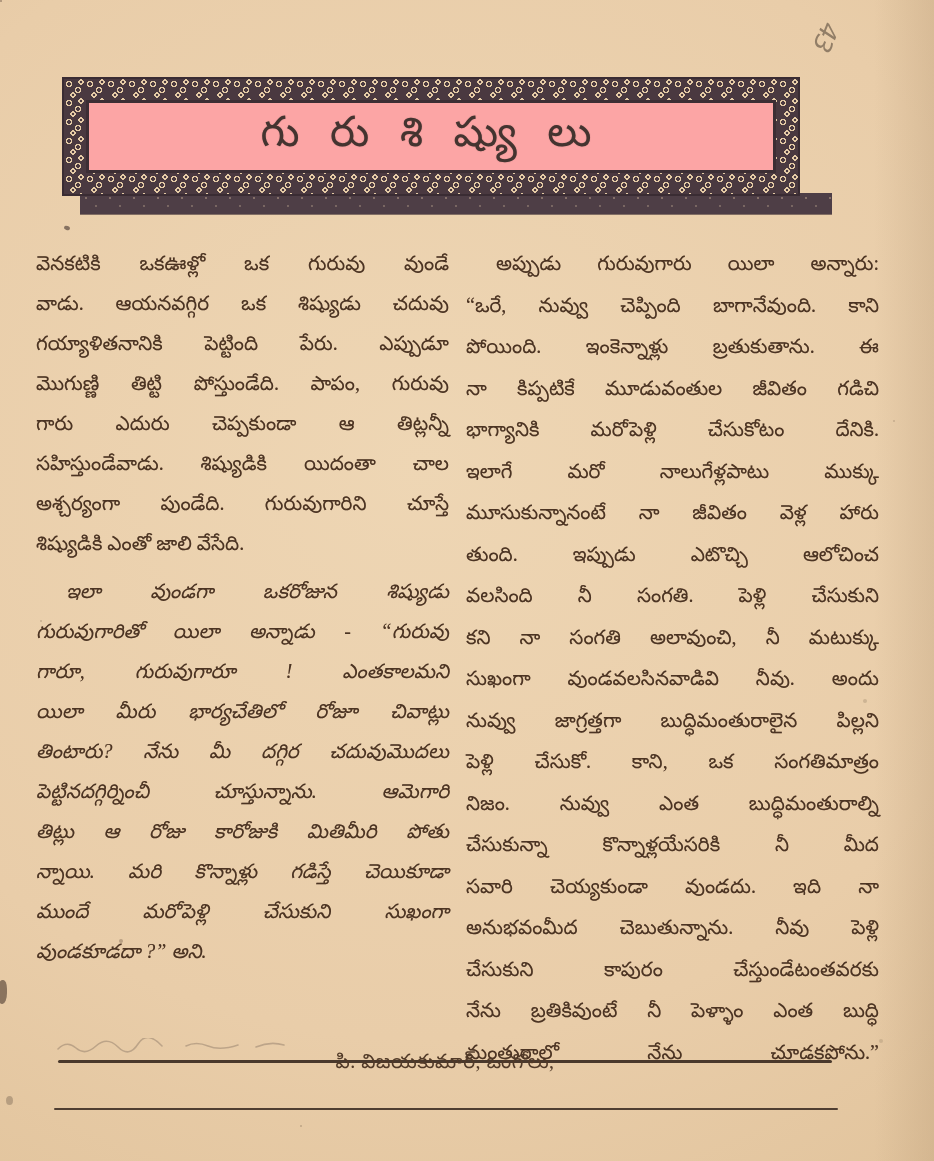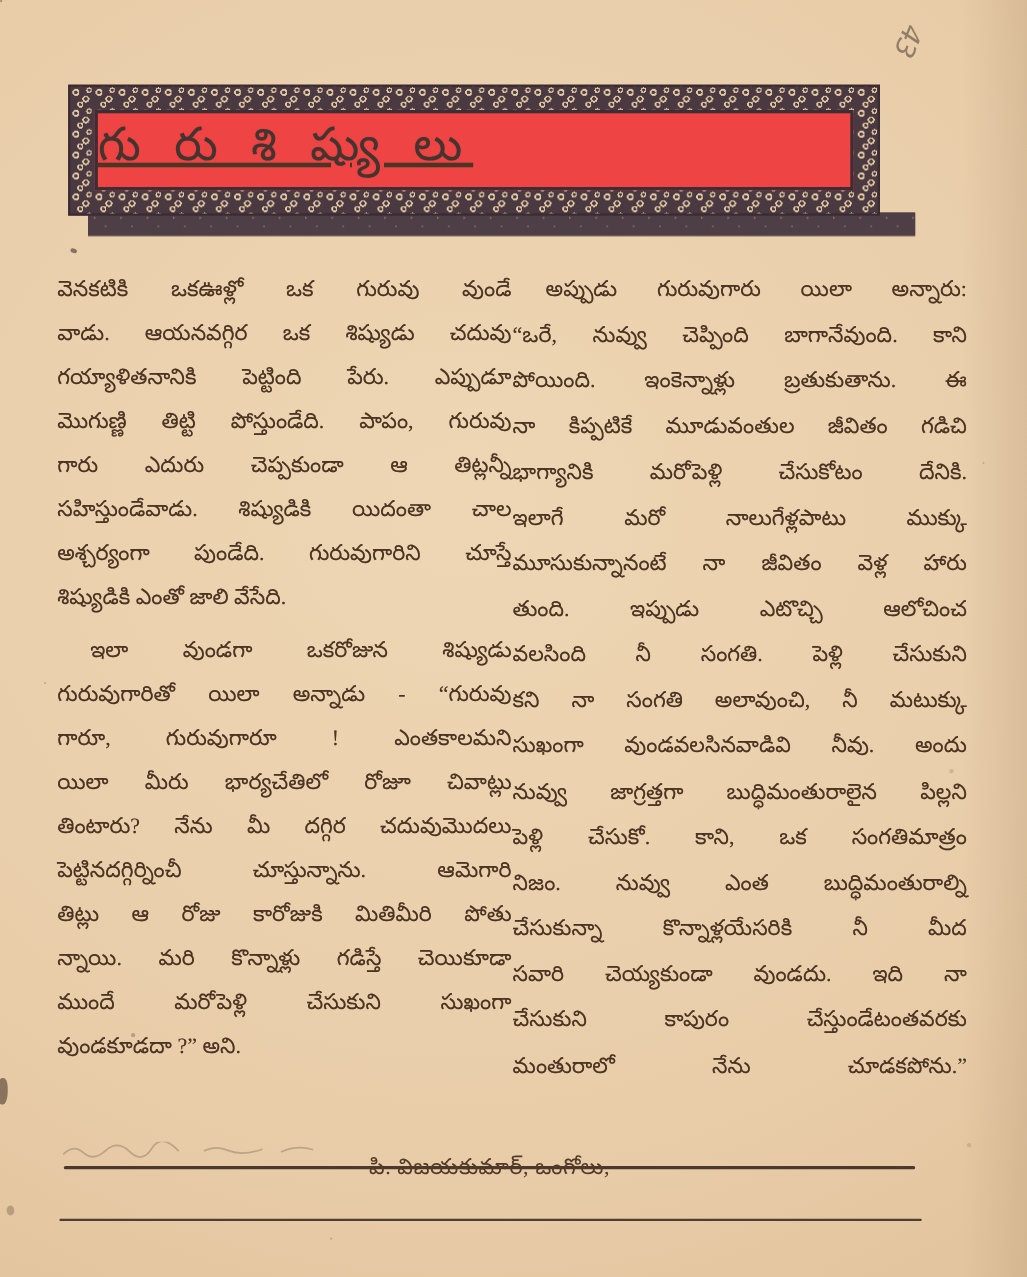--- a/index.html
+++ b/index.html
@@ -35,40 +35,40 @@
     position:absolute;inset:0;
     background-image:
       radial-gradient(circle at 5px 5px, transparent 1.6px, #e4caa5 1.6px 3.2px, transparent 3.2px),
       radial-gradient(circle at 14px 11px, transparent 1.6px, #e4caa5 1.6px 3.2px, transparent 3.2px),
       radial-gradient(circle at 9px 16px, transparent 1.4px, #e4caa5 1.4px 2.8px, transparent 2.8px),
       radial-gradient(circle at 17px 3px, transparent 1.2px, #e4caa5 1.2px 2.6px, transparent 2.6px);
     background-size:21px 19px;
   }
   .title-panel{
     position:absolute;left:22px;top:21px;right:22px;bottom:21px;
-    background:#ef4444;border:3px solid #3c2e34;box-sizing:border-box;
-    display:flex;align-items:center;justify-content:flex-start;text-decoration:underline;
+    background:#fca5a5;border:3px solid #3c2e34;box-sizing:border-box;
+    display:flex;align-items:center;justify-content:center;
   }
   .title-text{
     font-size:42px;letter-spacing:10px;color:#443430;font-weight:normal;
     text-shadow:0 0 1px rgba(68,52,48,.45);
     white-space:nowrap;
   }
   
   .column{
     position:absolute;top:243px;width:413px;
     font-size:20px;color:#4c3423;
     text-shadow:0 0 .5px rgba(76,52,35,.4);
   }
-  .column.left{left:52px;}
+  .column.left{left:36px;}
   .column.left .tline{line-height:40px;}
   .column.right{left:466px;}
   .column.right .tline{line-height:41.5px;}
   .para{margin:0;}
-  .para + .para{margin-top:8px;}
+  .para + .para{margin-top:8px;font-style:italic;}
   .tline{
     text-align:justify;text-align-last:justify;
     white-space:normal;overflow:visible;
   }
   .tline.last{text-align-last:left;}
   .para.indent .tline:first-child{text-indent:30px;}
   
   .rule-top{
     position:absolute;left:58px;top:1060px;width:774px;height:3px;
     background:#4a392c;border-radius:2px;
@@ -170,21 +170,23 @@
         <div class="tline">మూసుకున్నానంటే నా జీవితం వెళ్ల హారు</div>
         <div class="tline">తుంది. ఇప్పుడు ఎటొచ్చి ఆలోచించ</div>
         <div class="tline">వలసింది నీ సంగతి. పెళ్లి చేసుకుని</div>
         <div class="tline">కని నా సంగతి అలావుంచి, నీ మటుక్కు</div>
         <div class="tline">సుఖంగా వుండవలసినవాడివి నీవు. అందు</div>
         <div class="tline">నువ్వు జాగ్రత్తగా బుద్ధిమంతురాలైన పిల్లని</div>
         <div class="tline">పెళ్లి చేసుకో. కాని, ఒక సంగతిమాత్రం</div>
         <div class="tline">నిజం. నువ్వు ఎంత బుద్ధిమంతురాల్ని</div>
         <div class="tline">చేసుకున్నా కొన్నాళ్లయేసరికి నీ మీద</div>
         <div class="tline">సవారి చెయ్యకుండా వుండదు. ఇది నా</div>
+        <div class="tline">అనుభవంమీద చెబుతున్నాను. నీవు పెళ్లి</div>
         <div class="tline">చేసుకుని కాపురం చేస్తుండేటంతవరకు</div>
+        <div class="tline">నేను బ్రతికివుంటే నీ పెళ్ళాం ఎంత బుద్ధి</div>
         <div class="tline">మంతురాలో నేను చూడకపోను.”</div>
       </div>
     </div>
 
   <svg class="squiggle" width="260" height="16" viewBox="0 0 260 16">
     <path d="M2,11 q9,-9 18,-1 t20,-2 t22,1 t20,-3 t24,2 M130,8 q10,-5 22,0 t30,-1 M200,9 q14,-6 28,-2" stroke="#9a8570" stroke-width="1.6" fill="none" stroke-linecap="round"></path>
   </svg>
 
   <div class="rule-top"></div>
   <div class="attribution">పి. విజయకుమార్, ఒంగోలు,</div>

